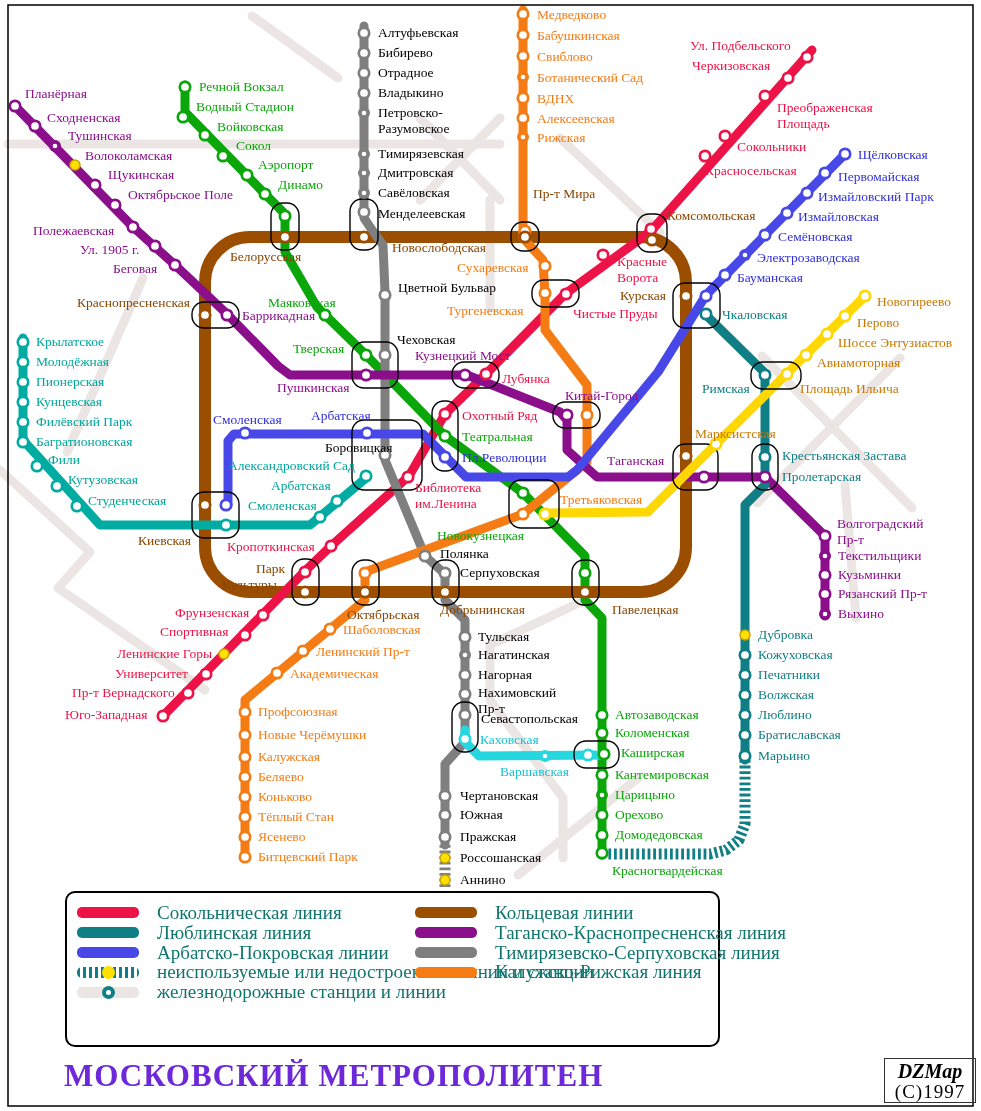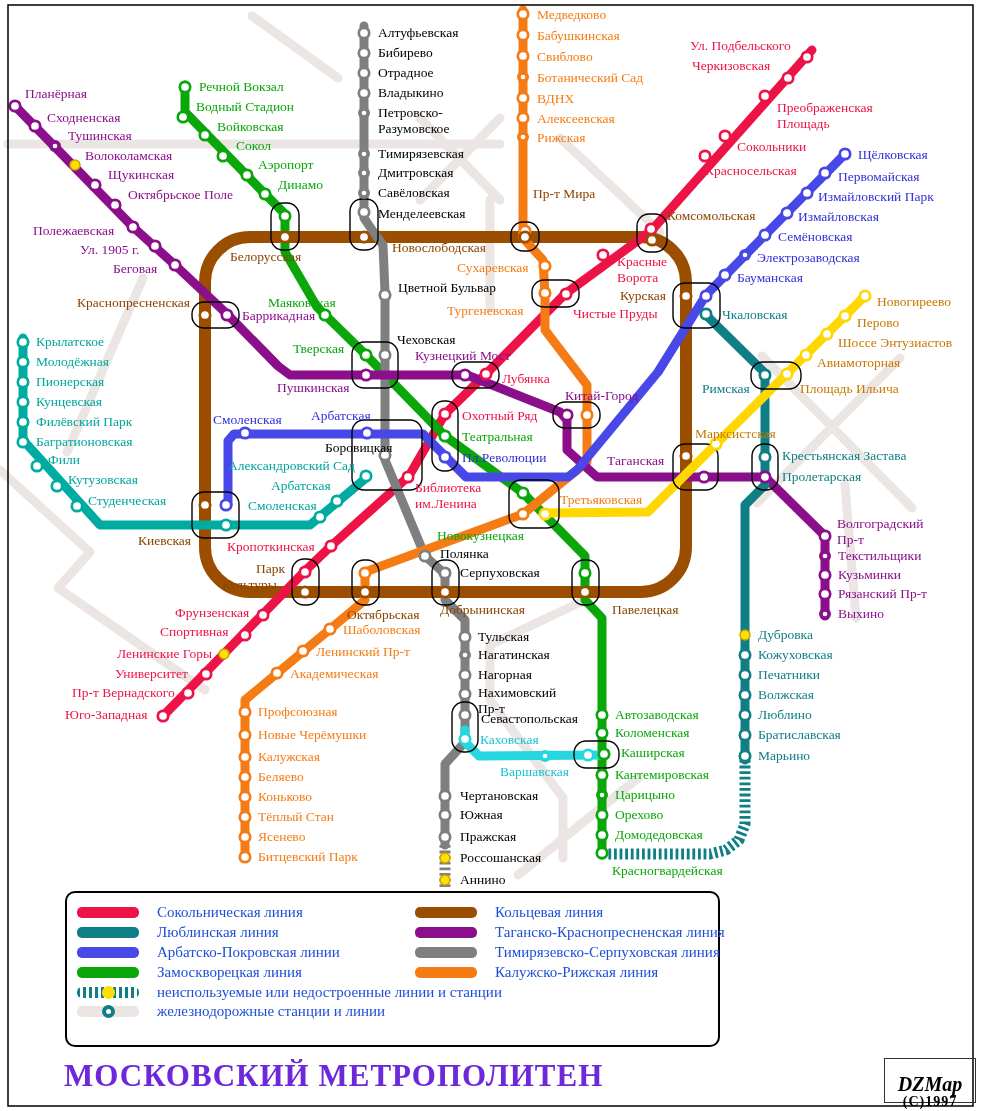--- a/index.html
+++ b/index.html
@@ -8,27 +8,27 @@
   #map{position:absolute;left:0;top:0;}
   #legend{position:absolute;left:65px;top:891px;width:655px;height:156px;
           border:2px solid #000;border-radius:10px;box-sizing:border-box;}
   .lcol{position:absolute;top:10px;}
   .lrow{display:flex;align-items:center;height:19.8px;}
   .sw{width:62px;height:11px;border-radius:5px;margin-right:18px;position:relative;flex:none;}
   .sw .ldot{position:absolute;left:50%;top:50%;width:13px;height:13px;margin:-6.5px 0 0 -6.5px;
             border-radius:50%;}
   .sw .ldot i{position:absolute;left:50%;top:50%;width:5px;height:5px;margin:-2.5px 0 0 -2.5px;
               border-radius:50%;background:#fff;display:block;}
-  .ltext{font-size:15px;color:#1d4ed8;white-space:nowrap;}
+  .ltext{font-size:19px;color:#0f766e;white-space:nowrap;}
   #title{position:absolute;left:64px;top:1058px;font-size:31px;font-weight:bold;
          letter-spacing:1px;}
   #logo{position:absolute;left:884px;top:1058px;width:92px;height:45px;border:1px solid #333;
-        text-align:center;box-sizing:border-box;line-height:1.05;padding-top:15px;}
+        text-align:center;box-sizing:border-box;line-height:1.05;padding-top:2px;}
   #logo .l1{font-size:20px;font-weight:bold;font-style:italic;}
-  #logo .l2{font-size:14px;font-weight:bold;letter-spacing:1px;}
+  #logo .l2{font-size:19px;font-weight:normal;letter-spacing:1px;}
   text{font-family:"Liberation Serif",serif;}
 </style>
 </head>
 <body>
 
 <div id="page">
   <svg id="map" width="981" height="1111" viewBox="0 0 981 1111">
       <polyline points="8,144 500,144" fill="none" stroke="#EBE6E3" stroke-width="9" stroke-linecap="round" stroke-linejoin="round"></polyline>
       <polyline points="252,16 338,78" fill="none" stroke="#EBE6E3" stroke-width="9" stroke-linecap="round" stroke-linejoin="round"></polyline>
       <polyline points="420,118 500,200" fill="none" stroke="#EBE6E3" stroke-width="9" stroke-linecap="round" stroke-linejoin="round"></polyline>
@@ -418,42 +418,38 @@
         </div>
         <div class="lrow">
           <span class="sw" style="background: rgb(15, 126, 133);"></span>
           <span class="ltext">Люблинская линия</span>
         </div>
         <div class="lrow">
           <span class="sw" style="background: rgb(72, 72, 232);"></span>
           <span class="ltext">Арбатско-Покровская линии</span>
         </div>
         <div class="lrow">
-          <span class="sw" style="background: rgb(10, 166, 10);"></span>
-          <span class="ltext">Замоскворецкая линия</span>
-        </div>
-        <div class="lrow">
           <span class="sw" style="background: repeating-linear-gradient(90deg, rgb(15, 126, 133) 0px, rgb(15, 126, 133) 3px, rgb(255, 255, 255) 3px, rgb(255, 255, 255) 6px);">
             <span class="ldot" style="background: rgb(255, 224, 0);"></span>
           </span>
           <span class="ltext">неиспользуемые или недостроенные линии и станции</span>
         </div>
         <div class="lrow">
           <span class="sw" style="background: rgb(235, 230, 227);">
             <span class="ldot" style="background: rgb(15, 126, 133);">
               <i></i>
             </span>
           </span>
           <span class="ltext">железнодорожные станции и линии</span>
         </div>
       </div>
     <div class="lcol" id="legend-col2" style="left:348px">
         <div class="lrow">
           <span class="sw" style="background: rgb(156, 78, 0);"></span>
-          <span class="ltext">Кольцевая линия</span>
+          <span class="ltext">Кольцевая линии</span>
         </div>
         <div class="lrow">
           <span class="sw" style="background: rgb(139, 14, 139);"></span>
           <span class="ltext">Таганско-Краснопресненская линия</span>
         </div>
         <div class="lrow">
           <span class="sw" style="background: rgb(127, 127, 127);"></span>
           <span class="ltext">Тимирязевско-Серпуховская линия</span>
         </div>
         <div class="lrow">

